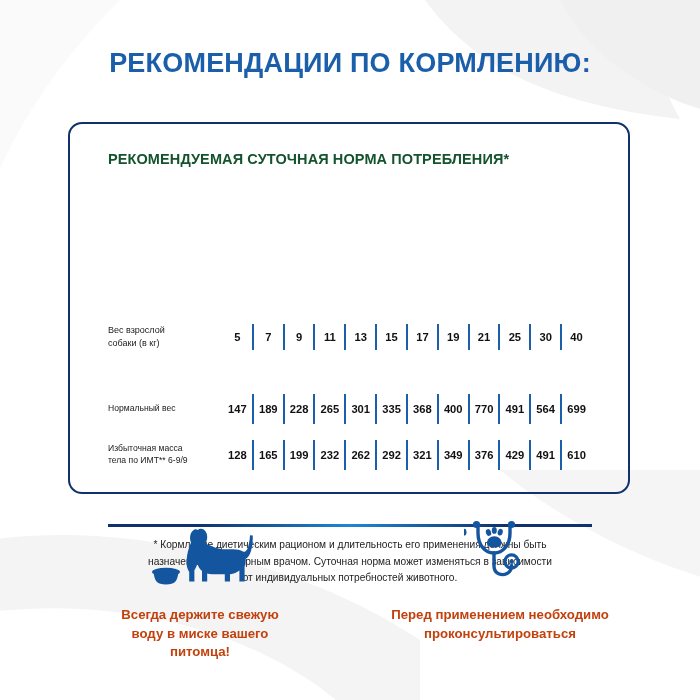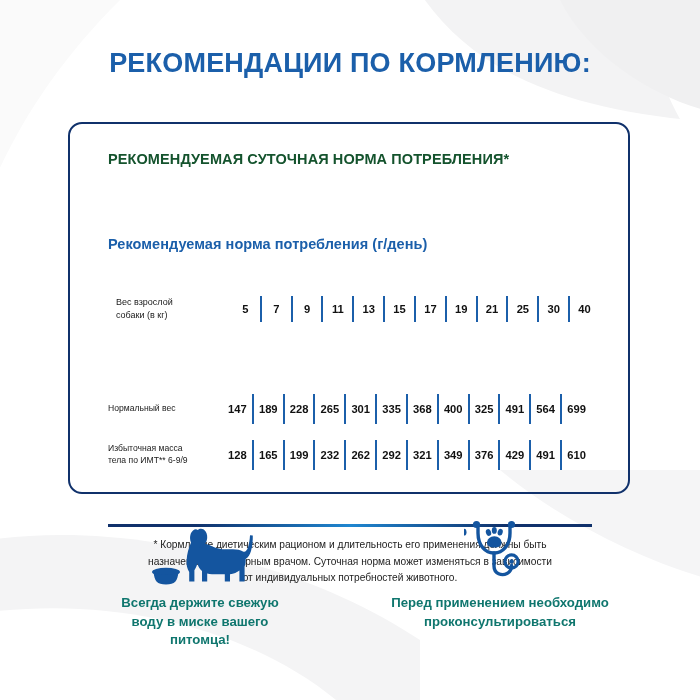--- a/index.html
+++ b/index.html
@@ -111,22 +111,21 @@
     left: -1px;
     top: 50%;
     transform: translateY(-50%);
     width: 2px;
     height: 26px;
     background: #1b5faa;
   }
 
   
   #weights-table {
-    top: 168px;
-    margin-left: 8px;
+    top: 196px;
   }
   #weights-table .valcell {
     height: 34px;
   }
   #weights-table .rowlabel {
     font-size: 9px;
     line-height: 1.4;
   }
 
   
@@ -172,25 +171,25 @@
     flex-direction: column;
     align-items: center;
   }
   .tip-icon {
     height: 72px;
     display: flex;
     align-items: flex-end;
     justify-content: center;
   }
   .tip-text {
-    margin-top: 4px;
+    margin-top: 16px;
     text-align: center;
     font-size: 13.2px;
     font-weight: bold;
-    color: #0f766e;
+    color: #c2410c;
     line-height: 1.42;
   }
 </style>
 </head>
 <body>
 
 <div id="page">
 
   <svg id="bg-swoosh" viewBox="0 0 700 700">
     <path d="M418,-10 C470,70 560,110 712,122 L712,-10 Z" fill="#f3f3f4"></path>
@@ -224,37 +223,36 @@
         <td class="valcell">17</td>
         <td class="valcell">19</td>
         <td class="valcell">21</td>
         <td class="valcell">25</td>
         <td class="valcell">30</td>
         <td class="valcell">40</td>
       </tr>
     </tbody>
       </table>
 
-    <div class="section-title">Рекомендуемая норма потребления (г/день)</div>
 
     <table class="tbl" id="data-table">
       <tbody>
           <tr>
         <td class="rowlabel">
           <span>Нормальный вес</span>
         </td>
         <td class="valcell">147</td>
         <td class="valcell">189</td>
         <td class="valcell">228</td>
         <td class="valcell">265</td>
         <td class="valcell">301</td>
         <td class="valcell">335</td>
         <td class="valcell">368</td>
         <td class="valcell">400</td>
-        <td class="valcell">325</td>
+        <td class="valcell">770</td>
         <td class="valcell">491</td>
         <td class="valcell">564</td>
         <td class="valcell">699</td>
       </tr>
       <tr>
         <td class="rowlabel">
           <span>Избыточная масса</span><br>
           <span>тела по ИМТ** 6-9/9</span>
         </td>
         <td class="valcell">128</td>

